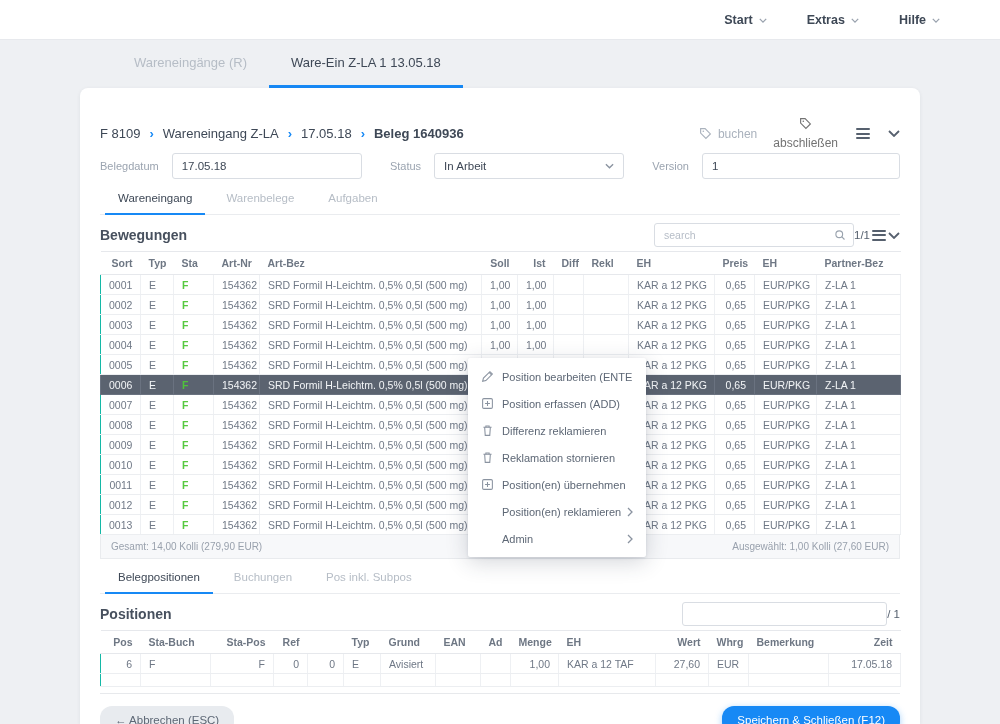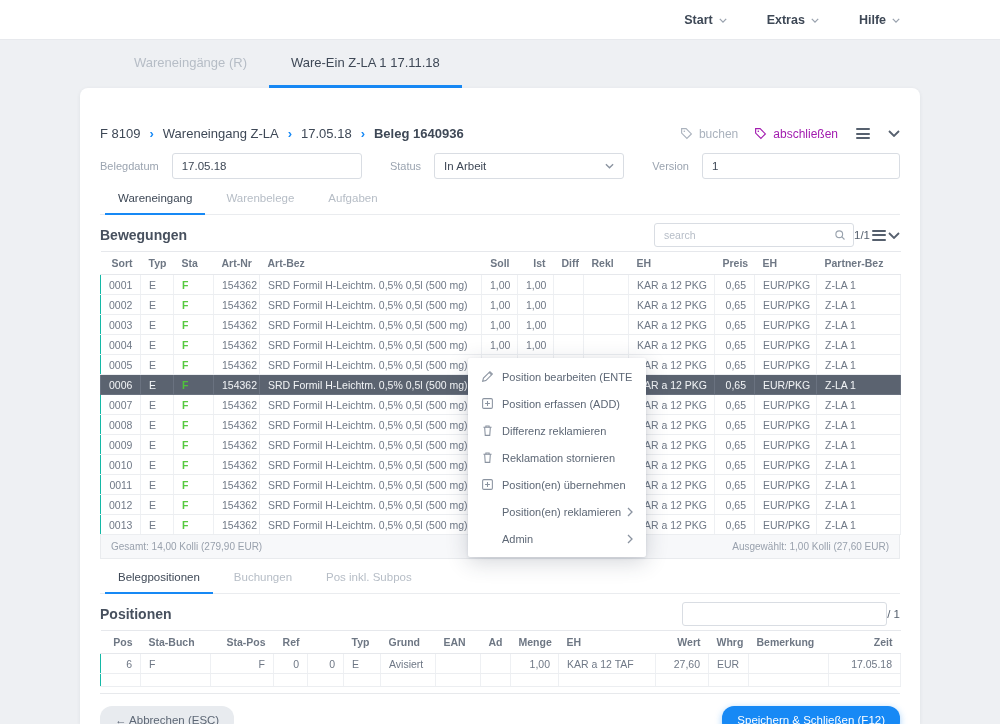--- a/index.html
+++ b/index.html
@@ -6,42 +6,42 @@
   html,body { width:1000px; height:724px; overflow:hidden; }
   body {
     background:#eef0f3;
     font-family:"Liberation Sans","DejaVu Sans",sans-serif;
     color:#3e4856;
     -webkit-font-smoothing:antialiased;
   }
   svg { display:block; }
 
   
-  .topbar{height:40px;background:#fff;border-bottom:1px solid #e7e9ed;display:flex;align-items:center;justify-content:flex-end;padding-right:100px;}
+  .topbar{height:40px;background:#fff;border-bottom:1px solid #e7e9ed;display:flex;align-items:center;justify-content:flex-end;padding-right:60px;}
   .menu-item{display:flex;align-items:center;gap:6px;margin-left:40px;font-size:12.5px;font-weight:700;color:#3e4856;cursor:pointer;}
   .menu-item .chev{color:#99a2ae;margin-top:1px;}
 
   
   .window-tabs{height:48px;display:flex;align-items:stretch;padding-left:112px;}
   .wtab{display:flex;align-items:center;padding:0 22px;font-size:13px;color:#b6bdc6;border-bottom:3px solid transparent;cursor:pointer;}
   .wtab.active{color:#3e4856;border-bottom-color:#1789f5;}
 
   
   .card{position:relative;margin:0 80px;height:636px;background:#fff;border-radius:8px 8px 0 0;box-shadow:0 1px 4px rgba(30,40,60,.07);padding:16px 20px;}
 
   
   .doc-header{display:flex;align-items:center;justify-content:space-between;padding-top:17px;height:42px;}
   .breadcrumb{display:flex;align-items:center;gap:9px;font-size:13px;}
   .crumb{cursor:pointer;}
   .crumb.last{font-weight:700;}
   .crumb-sep{color:#1789f5;font-weight:700;font-size:13px;line-height:1;}
   .doc-actions{display:flex;align-items:center;gap:16px;}
   .action{display:flex;align-items:center;gap:6px;font-size:12px;cursor:pointer;}
   .action.disabled{color:#aab2bd;}
-  .action.primary{color:#a21caf;}
+  .action.primary{color:#737373;flex-direction:column;}
   .icon-menu{display:flex;flex-direction:column;gap:2.5px;cursor:pointer;padding:2px;}
   .icon-menu span{display:block;width:14px;height:2px;background:#56606e;border-radius:1px;}
   .chev-big{color:#56606e;cursor:pointer;}
 
   
   .doc-form{display:flex;align-items:center;justify-content:space-between;margin-top:6px;height:28px;}
   .fgroup{display:flex;align-items:center;}
   .f-label{font-size:11px;color:#9ba4b0;margin-right:13px;white-space:nowrap;}
   .f-box{height:26px;border:1px solid #d9dde3;border-radius:3px;background:#fff;display:flex;align-items:center;padding:0 9px;font-size:11.5px;color:#3e4856;}
   .f-box.w190{width:190px;} .f-box.w198{width:198px;}
@@ -115,21 +115,21 @@
     <span class="chev">
         <svg width="8" height="5" viewBox="0 0 10 6" fill="none" stroke="currentColor" stroke-width="1.6">
           <path d="M1 1l4 4 4-4"></path>
         </svg>
       </span>
   </div>
 </header>
 
 <div class="window-tabs">
   <div class="wtab">Wareneingänge (R)</div>
-  <div class="wtab active">Ware-Ein Z-LA 1 17.11.18</div>
+  <div class="wtab active">Ware-Ein Z-LA 1 13.05.18</div>
 </div>
 
 <div class="card">
 
   <div class="doc-header">
     <div class="breadcrumb">
       <span class="crumb">F 8109</span>
       <span class="crumb-sep">›</span>
       <span class="crumb">Wareneingang Z-LA</span>
       <span class="crumb-sep">›</span>

